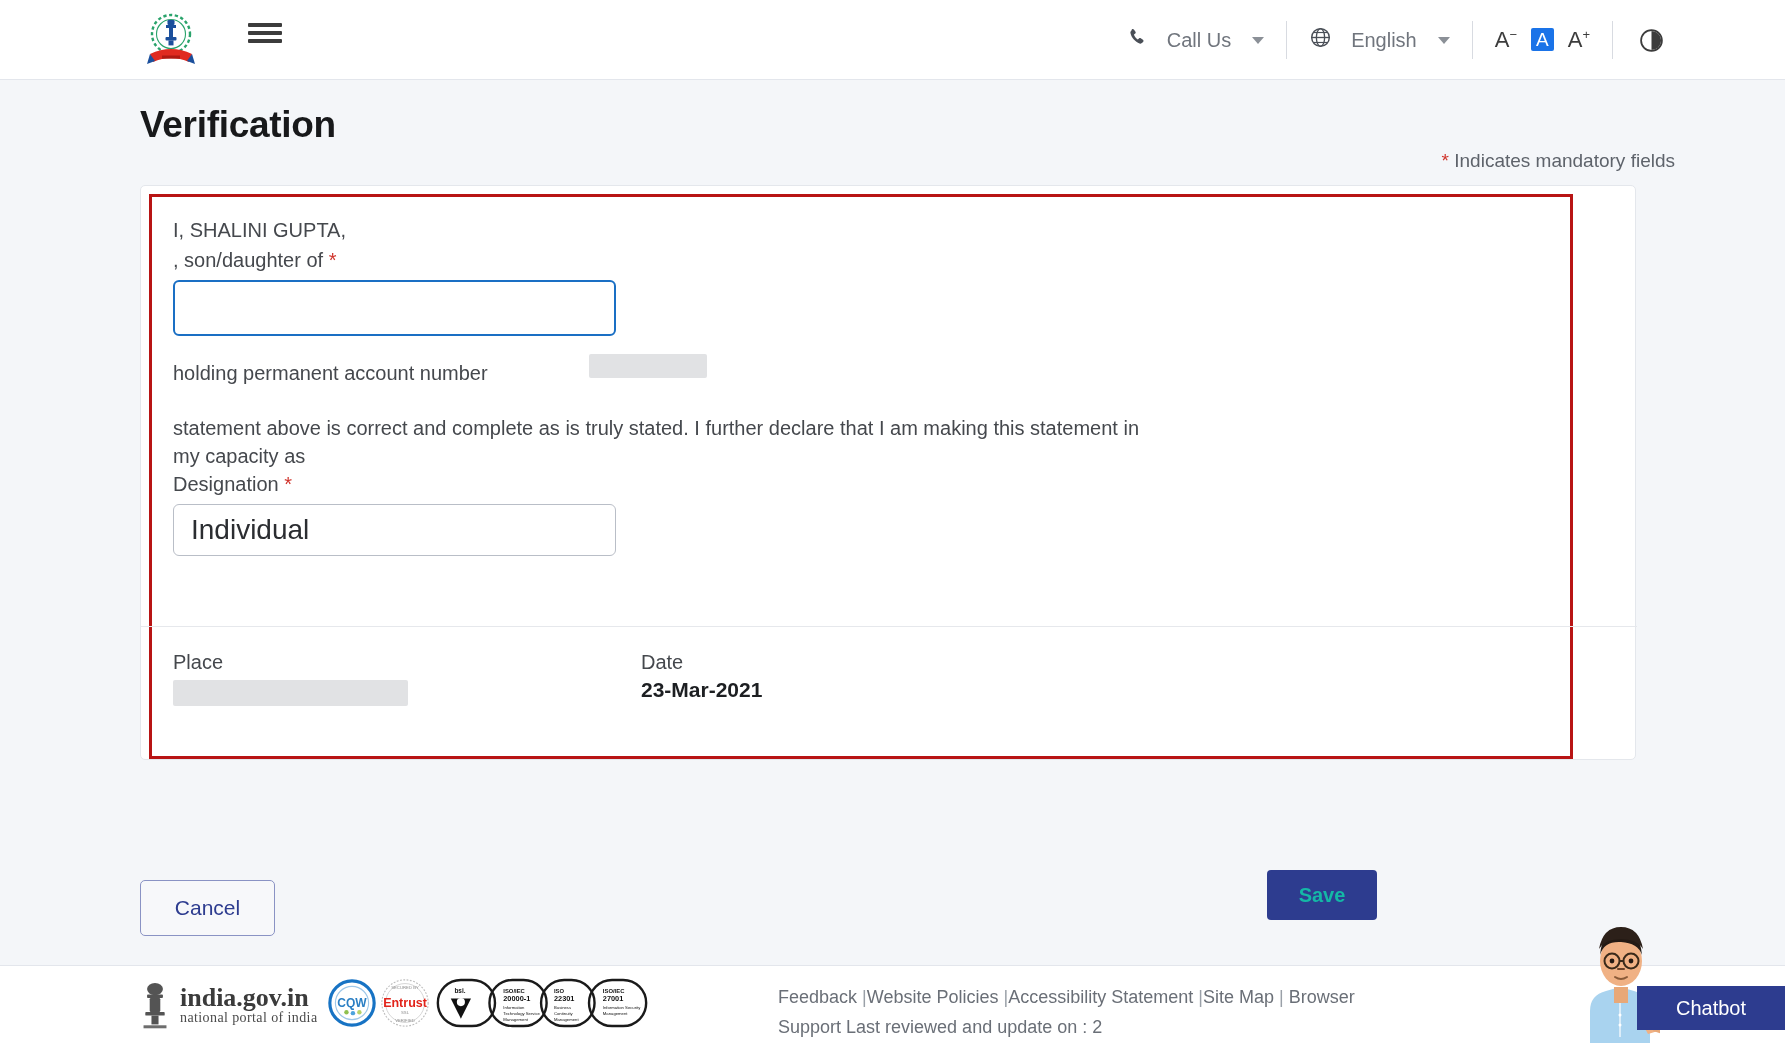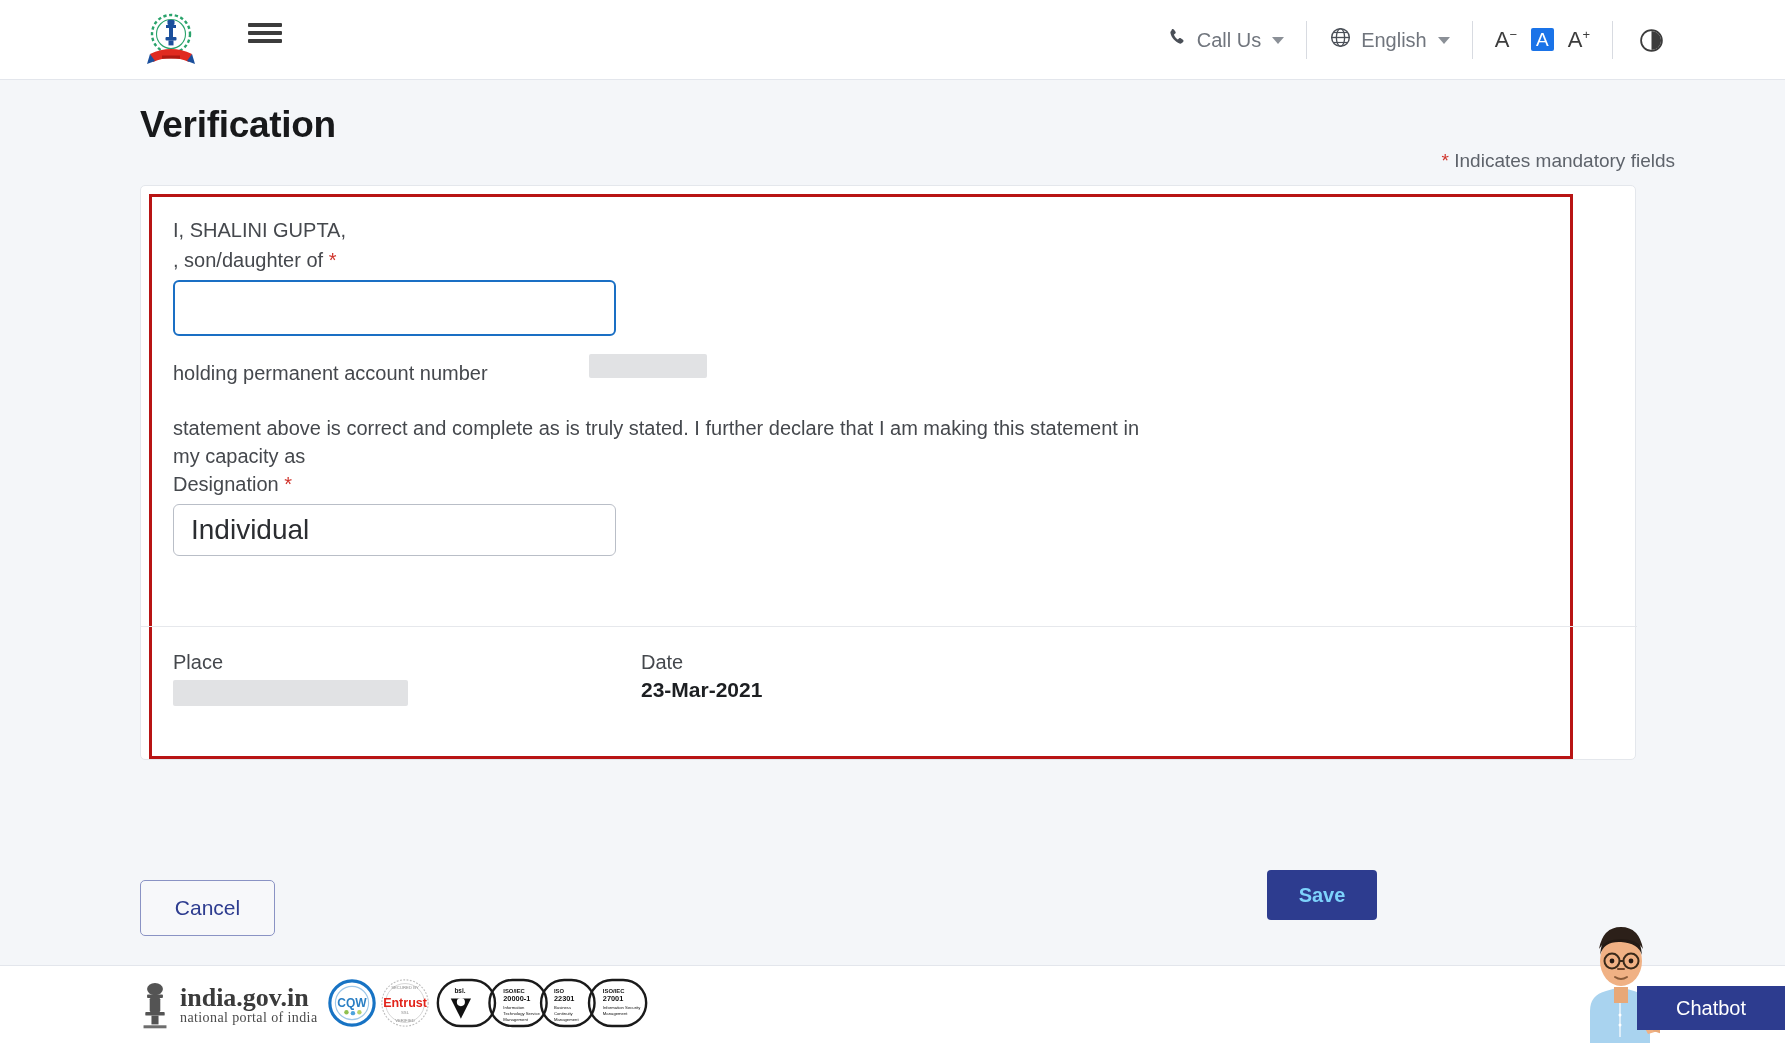--- a/index.html
+++ b/index.html
@@ -30,21 +30,21 @@
   }
   .hamburger span {
     display: block; height: 4px; width: 100%;
     background: #3c3c3c; border-radius: 1px;
   }
   .header-right {
     position: absolute; right: 95px; top: 0;
     height: 80px; display: flex; align-items: center;
   }
   .hdr-item {
-    display: flex; align-items: center; gap: 9px;
+    display: flex; align-items: center; gap: 19px;
     color: #70757d; font-size: 20px;
     padding: 0 22px; cursor: pointer; white-space: nowrap;
   }
   .hdr-sep {
     width: 1px; height: 38px; background: #d8dbe1;
   }
   .caret {
     width: 0; height: 0;
     border-left: 6px solid transparent;
     border-right: 6px solid transparent;
@@ -145,21 +145,21 @@
     border-radius: 5px;
     color: #2d3c8f; font-size: 21px;
     font-family: "Liberation Sans", sans-serif;
     cursor: pointer;
   }
   .btn-save {
     position: absolute; right: 408px; top: 790px;
     width: 110px; height: 50px;
     background: #2d3c8f;
     border: none; border-radius: 4px;
-    color: #7dd3fc; font-size: 20px; font-weight: bold;
+    color: #14b8a6; font-size: 20px; font-weight: bold;
     font-family: "Liberation Sans", sans-serif;
     cursor: pointer;
   }
 
   
   .footer {
     position: absolute; top: 965px; left: 0;
     width: 1785px; height: 80px;
     background: #ffffff;
     border-top: 1px solid #e3e6ec;
@@ -399,20 +399,25 @@
 
           <text x="181" y="18" font-size="6.4" font-weight="bold">ISO/IEC</text>
           <text x="181" y="27" font-size="8" font-weight="bold">27001</text>
           <text x="181" y="36" font-size="4.6">Information Security</text>
           <text x="181" y="42" font-size="4.6">Management</text>
         </g>
       </svg>
     </div>
   </div>
 
+  <div class="footer-links">
+    <a>Feedback</a><span class="sep-pipe"> |</span><a>Website Policies</a><span class="sep-pipe"> |</span><a>Accessibility Statement</a><span class="sep-pipe"> |</span><a>Site Map</a><span class="sep-pipe"> | </span><a>Browser Support</a>
+    <span class="reviewed">Last reviewed and update on : 2</span><br>
+    
+  </div>
 
   <div class="chatbot-wrap">
     <div class="chatbot-avatar">
       <svg viewBox="0 0 78 128" width="78" height="128">
         <path d="M8 128 V96 q0-16 16-20 l14-4 14 4 q16 4 16 20 v32 Z" fill="#a9d3ef"></path>
         <path d="M32 72 h14 v16 h-14 z" fill="#e8a878"></path>
         <ellipse cx="39" cy="46" rx="21" ry="25" fill="#f0b184"></ellipse>
         <path d="M18 40 q2-24 21-24 t21 24 q-4-12-21-13 t-21 13 z" fill="#241a14"></path>
         <path d="M17 34 q4-22 22-22 t22 22 q-6-10-22-10 t-22 10 z" fill="#2c2019"></path>
         <circle cx="30" cy="46" r="7.5" fill="none" stroke="#3a2a1a" stroke-width="2"></circle>

